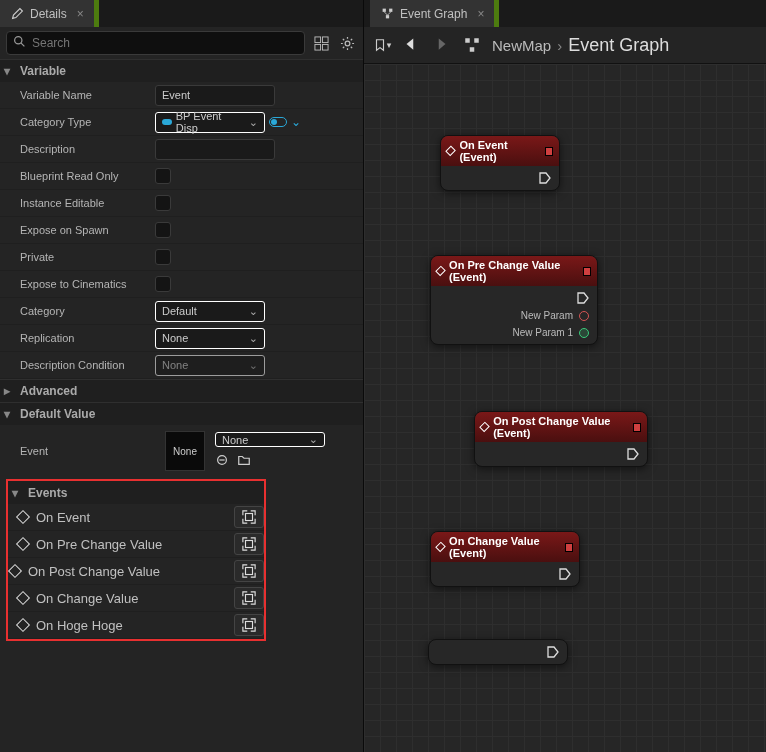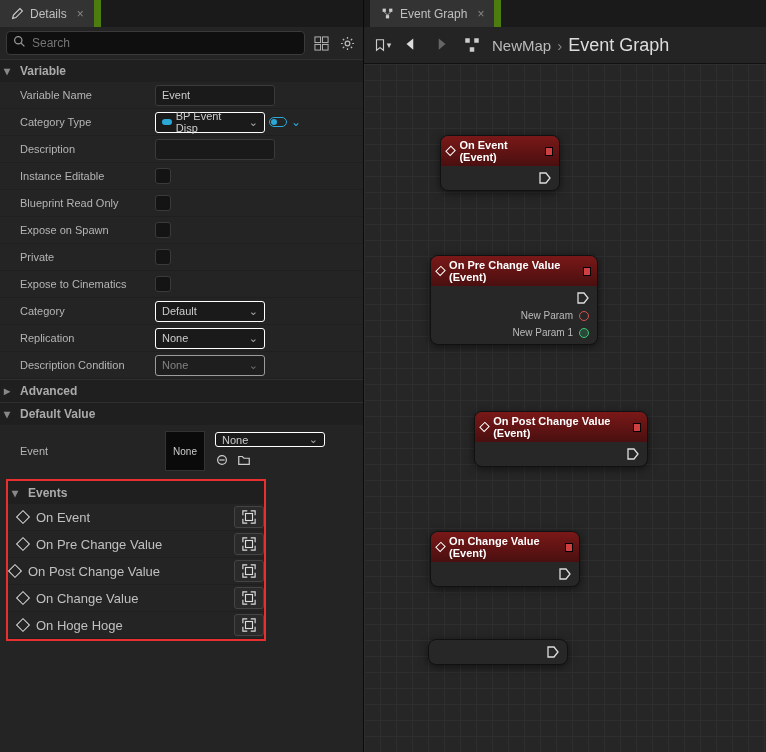--- a/index.html
+++ b/index.html
@@ -26,21 +26,21 @@
     align-items: center;
     background: #1a1a1a;
   }
   .tab {
     height: 27px;
     padding: 0 10px;
     display: flex;
     align-items: center;
     gap: 6px;
     background: #2f2f2f;
-    border-right: 7px solid #4d7c0f;
+    border-right: 5px solid #4d7c0f;
     position: relative;
   }
   .tab.active {
     background: #333;
   }
   .tab-close {
     color: #888;
     font-size: 12px;
     margin-left: 4px;
     cursor: pointer;
@@ -409,27 +409,27 @@
   </div>
 
   <div class="prop-row">
     <span class="prop-label">Description</span>
     <div class="prop-value">
         <input class="text-input" style="">
       </div>
   </div>
 
   <div class="prop-row">
+    <span class="prop-label">Blueprint Read Only</span>
+    <div class="prop-value">
+        <div class="checkbox"></div>
+      </div>
+  </div>
+  <div class="prop-row">
     <span class="prop-label">Instance Editable</span>
-    <div class="prop-value">
-        <div class="checkbox"></div>
-      </div>
-  </div>
-  <div class="prop-row">
-    <span class="prop-label">Blueprint Read Only</span>
     <div class="prop-value">
         <div class="checkbox"></div>
       </div>
   </div>
   <div class="prop-row">
     <span class="prop-label">Expose on Spawn</span>
     <div class="prop-value">
         <div class="checkbox"></div>
       </div>
   </div>

